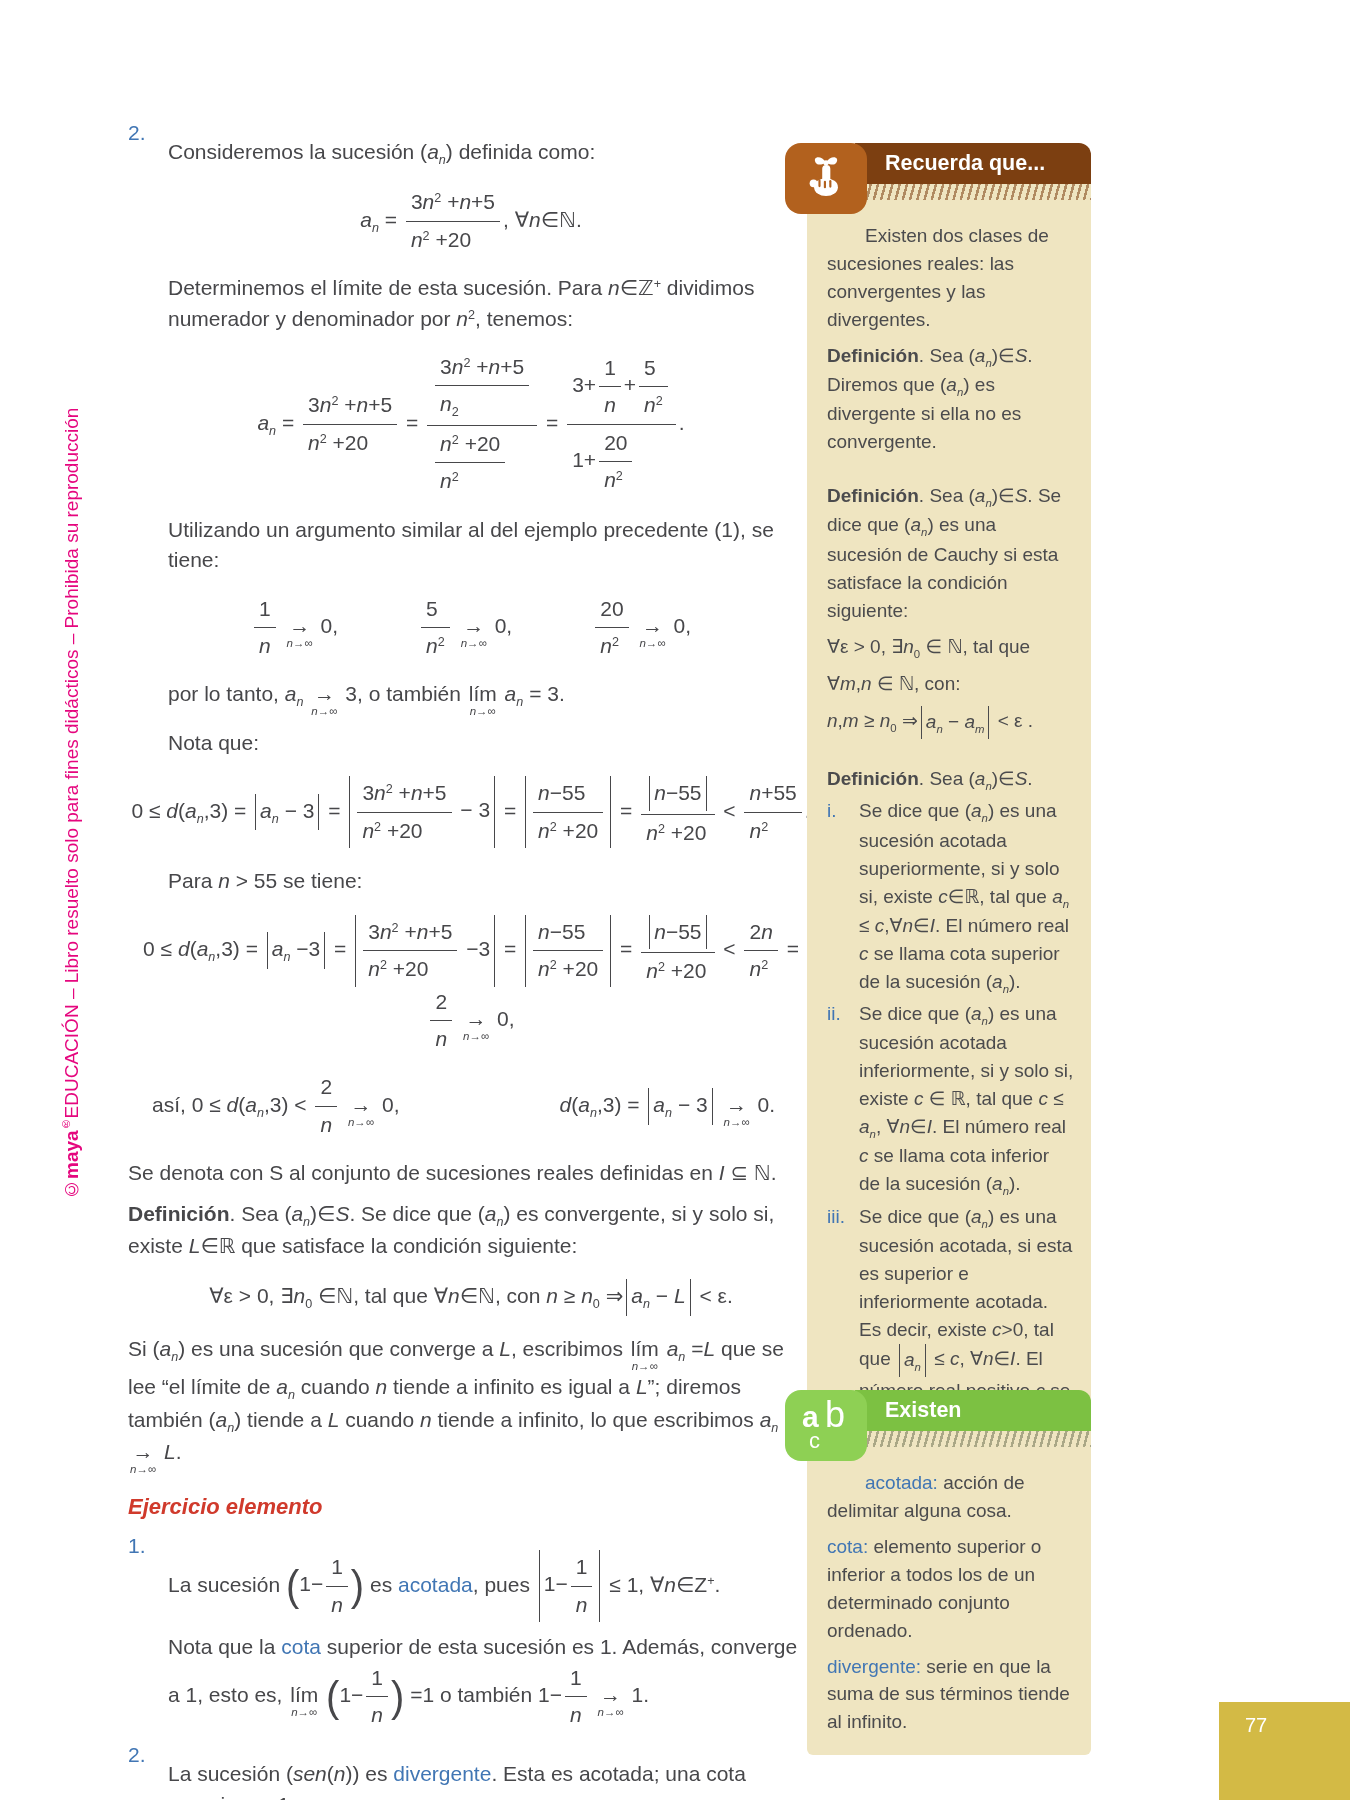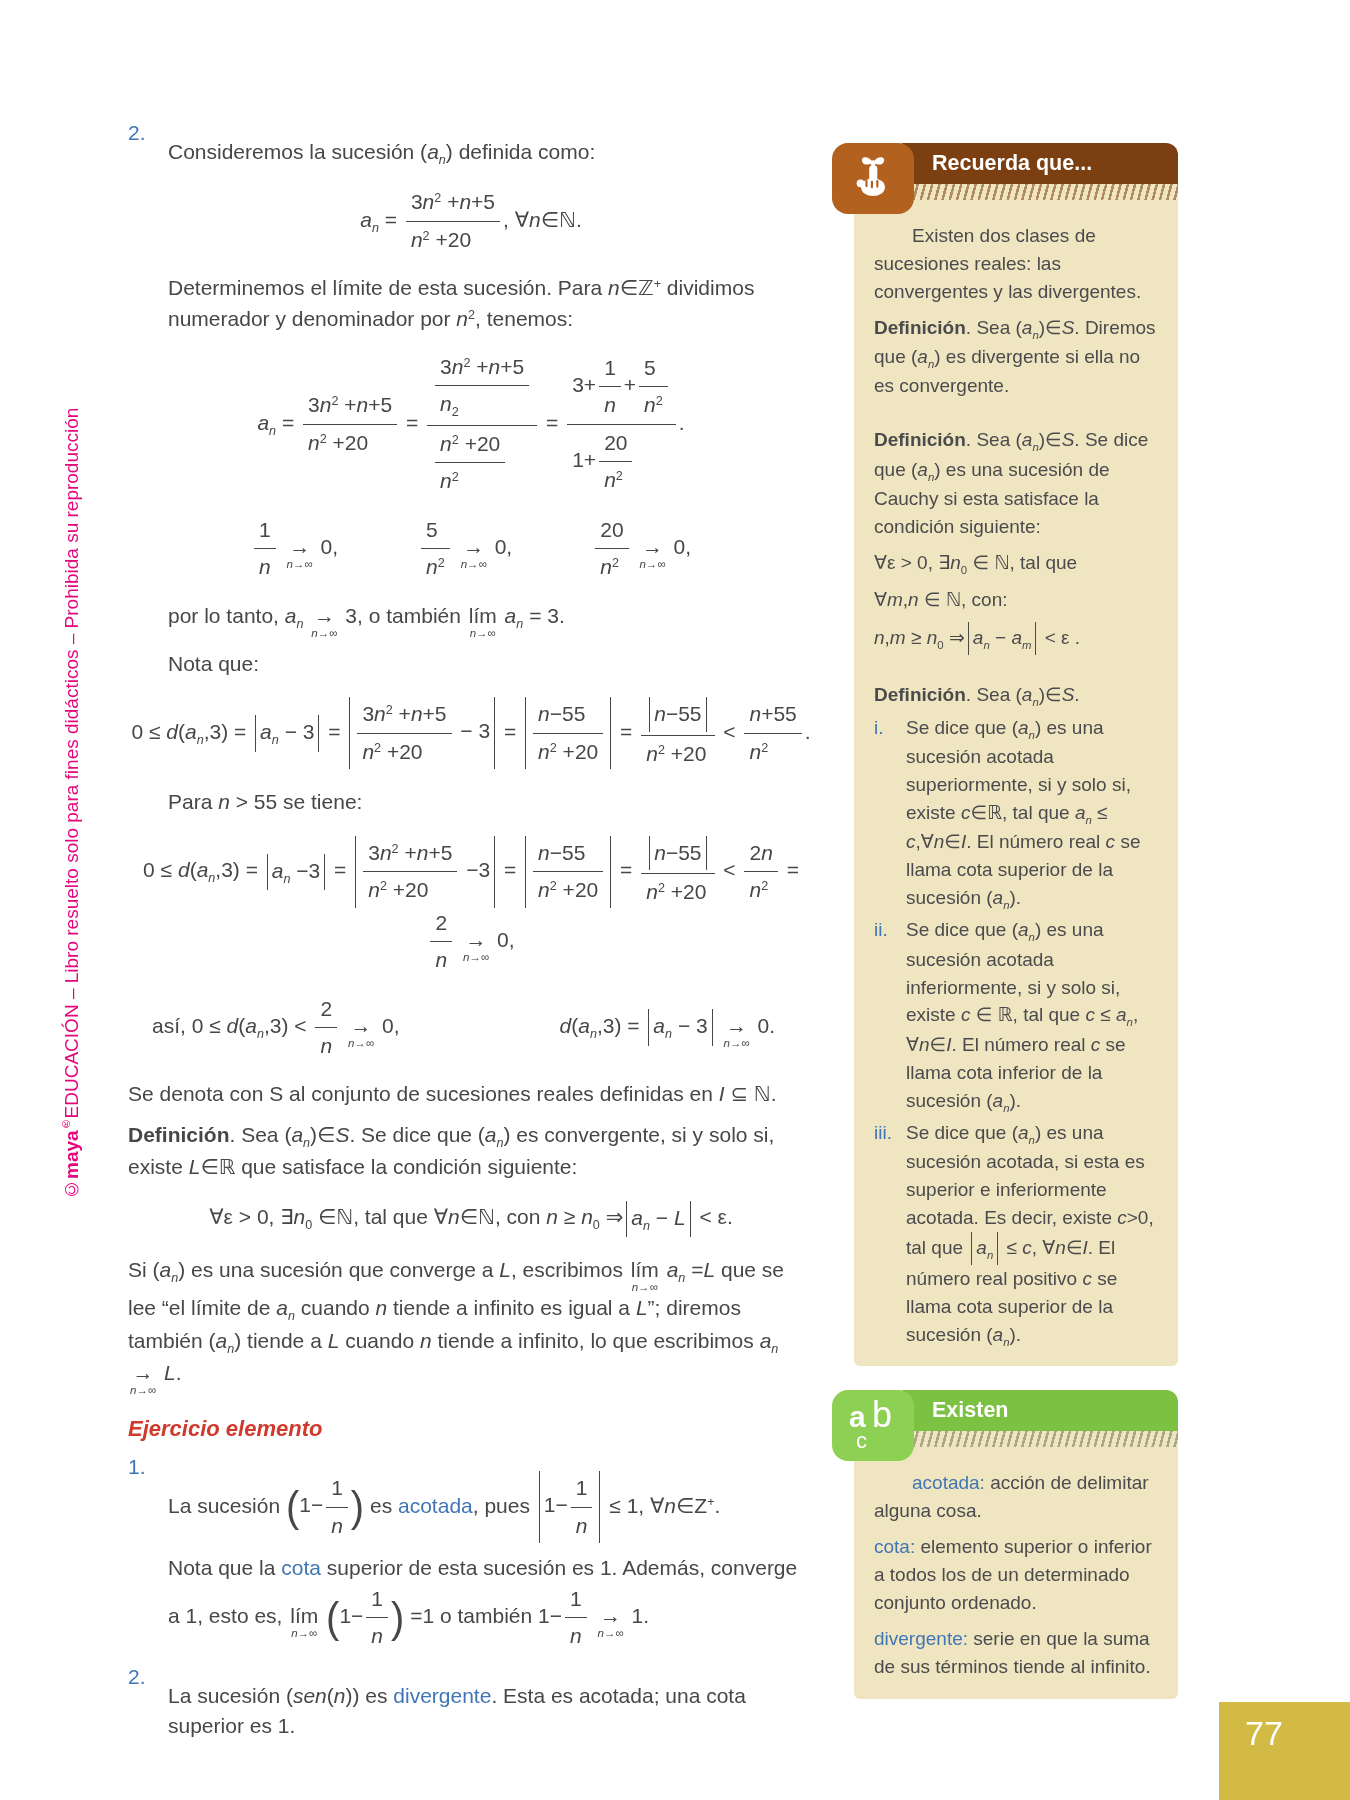--- a/index.html
+++ b/index.html
@@ -39,21 +39,21 @@
   .mabs{display:inline-block;vertical-align:middle;border-left:1.8px solid currentColor;
         border-right:1.8px solid currentColor;padding:2px 4px;margin:0 3px;}
   .munder{display:inline-flex;flex-direction:column;align-items:center;margin:0 2px;}
   .um{line-height:1;}
   .ub{font-size:0.55em;line-height:1;margin-top:2px;}
   .hsp{display:inline-block;width:80px;}
   .mgroup{display:inline-flex;align-items:center;vertical-align:middle;}
   .bigp{font-size:1.9em;font-weight:200;line-height:0.85;transform:scaleY(1.05);}
 
   
-  .sidebox{position:absolute;left:854px;width:324px;font-size:19px;line-height:1.47;color:#4b4b4d;}
+  .sidebox{position:absolute;left:807px;width:284px;font-size:19px;line-height:1.47;color:#4b4b4d;}
   #recuerda{top:143px;}
   #glosario{top:1390px;}
   .box-icon{position:absolute;left:-22px;top:0;width:82px;height:71px;border-radius:16px;
             display:flex;align-items:center;justify-content:center;z-index:2;}
   #recuerda .box-icon{background:var(--brown-icon);}
   #glosario .box-icon{background:var(--green-icon);position:absolute;}
   .box-bar{margin-left:48px;height:41px;border-radius:0 12px 0 0;display:flex;align-items:center;
            padding-left:30px;color:#fff;font-weight:bold;font-size:21.5px;}
   #recuerda .box-bar{background:var(--brown-dark);}
   #glosario .box-bar{background:var(--green-bar);}
@@ -71,37 +71,38 @@
 
   
   .gi{position:relative;width:100%;height:100%;color:#fff;}
   .gi span{position:absolute;line-height:1;}
   .gi .a{left:17px;top:12px;font-size:30px;font-weight:bold;}
   .gi .b{left:40px;top:7px;font-size:36px;font-weight:300;}
   .gi .c{left:24px;top:40px;font-size:22px;}
 
   
   .pagetab{position:absolute;left:1219px;top:1702px;right:0;bottom:0;background:var(--gold);
-           color:#fff;font-size:34px;padding:12px 0 0 26px;box-sizing:border-box;}
+           color:#fff;font-size:20px;padding:12px 0 0 26px;box-sizing:border-box;}
 </style>
 </head>
 <body>
 
 <div class="page">
 
   <div class="copyright"><span class="mth">©<span class="mb">maya</span><span class="msup">®</span>EDUCACIÓN – Libro resuelto solo para fines didácticos – Prohibida su reproducción</span></div>
 
   <div class="main">
       <div class="item">
         <div class="item-num">2.</div>
         <div class="item-text"><span class="mth">Consideremos la sucesión (<span class="mi">a</span><span class="msub"><span class="mi">n</span></span>) definida como:</span></div>
       </div>
       <div class="formula"><span class="mth"><span class="mi">a</span><span class="msub"><span class="mi">n</span></span> = <span class="frac"><span class="fn">3<span class="mi">n</span><span class="msup">2</span> +<span class="mi">n</span>+5</span><span class="fd"><span class="mi">n</span><span class="msup">2</span> +20</span></span>,   ∀<span class="mi">n</span>∈ℕ.</span></div>
       <div class="para ind"><span class="mth">Determinemos el límite de esta sucesión. Para <span class="mi">n</span>∈ℤ<span class="msup">+</span> dividimos numerador y denominador por <span class="mi">n</span><span class="msup">2</span>, tenemos:</span></div>
       <div class="formula"><span class="mth"><span class="mi">a</span><span class="msub"><span class="mi">n</span></span> = <span class="frac"><span class="fn">3<span class="mi">n</span><span class="msup">2</span> +<span class="mi">n</span>+5</span><span class="fd"><span class="mi">n</span><span class="msup">2</span> +20</span></span> = <span class="frac"><span class="fn"><span class="frac"><span class="fn">3<span class="mi">n</span><span class="msup">2</span> +<span class="mi">n</span>+5</span><span class="fd"><span class="mi">n</span><span class="msub">2</span></span></span></span><span class="fd"><span class="frac"><span class="fn"><span class="mi">n</span><span class="msup">2</span> +20</span><span class="fd"><span class="mi">n</span><span class="msup">2</span></span></span></span></span> = <span class="frac"><span class="fn">3+<span class="frac"><span class="fn">1</span><span class="fd"><span class="mi">n</span></span></span>+<span class="frac"><span class="fn">5</span><span class="fd"><span class="mi">n</span><span class="msup">2</span></span></span></span><span class="fd">1+<span class="frac"><span class="fn">20</span><span class="fd"><span class="mi">n</span><span class="msup">2</span></span></span></span></span>.</span></div>
+      <div class="para ind"><span class="mth">Utilizando un argumento similar al del ejemplo precedente (1), se tiene:</span></div>
       <div class="formula"><span class="mth"><span class="frac"><span class="fn">1</span><span class="fd"><span class="mi">n</span></span></span> <span class="munder">
             <span class="um">→</span>
             <span class="ub"><span class="mi">n</span>→∞</span>
           </span> 0,<span class="hsp"></span><span class="frac"><span class="fn">5</span><span class="fd"><span class="mi">n</span><span class="msup">2</span></span></span> <span class="munder">
             <span class="um">→</span>
             <span class="ub"><span class="mi">n</span>→∞</span>
           </span> 0,<span class="hsp"></span><span class="frac"><span class="fn">20</span><span class="fd"><span class="mi">n</span><span class="msup">2</span></span></span> <span class="munder">
             <span class="um">→</span>
             <span class="ub"><span class="mi">n</span>→∞</span>
           </span> 0,</span></div>

